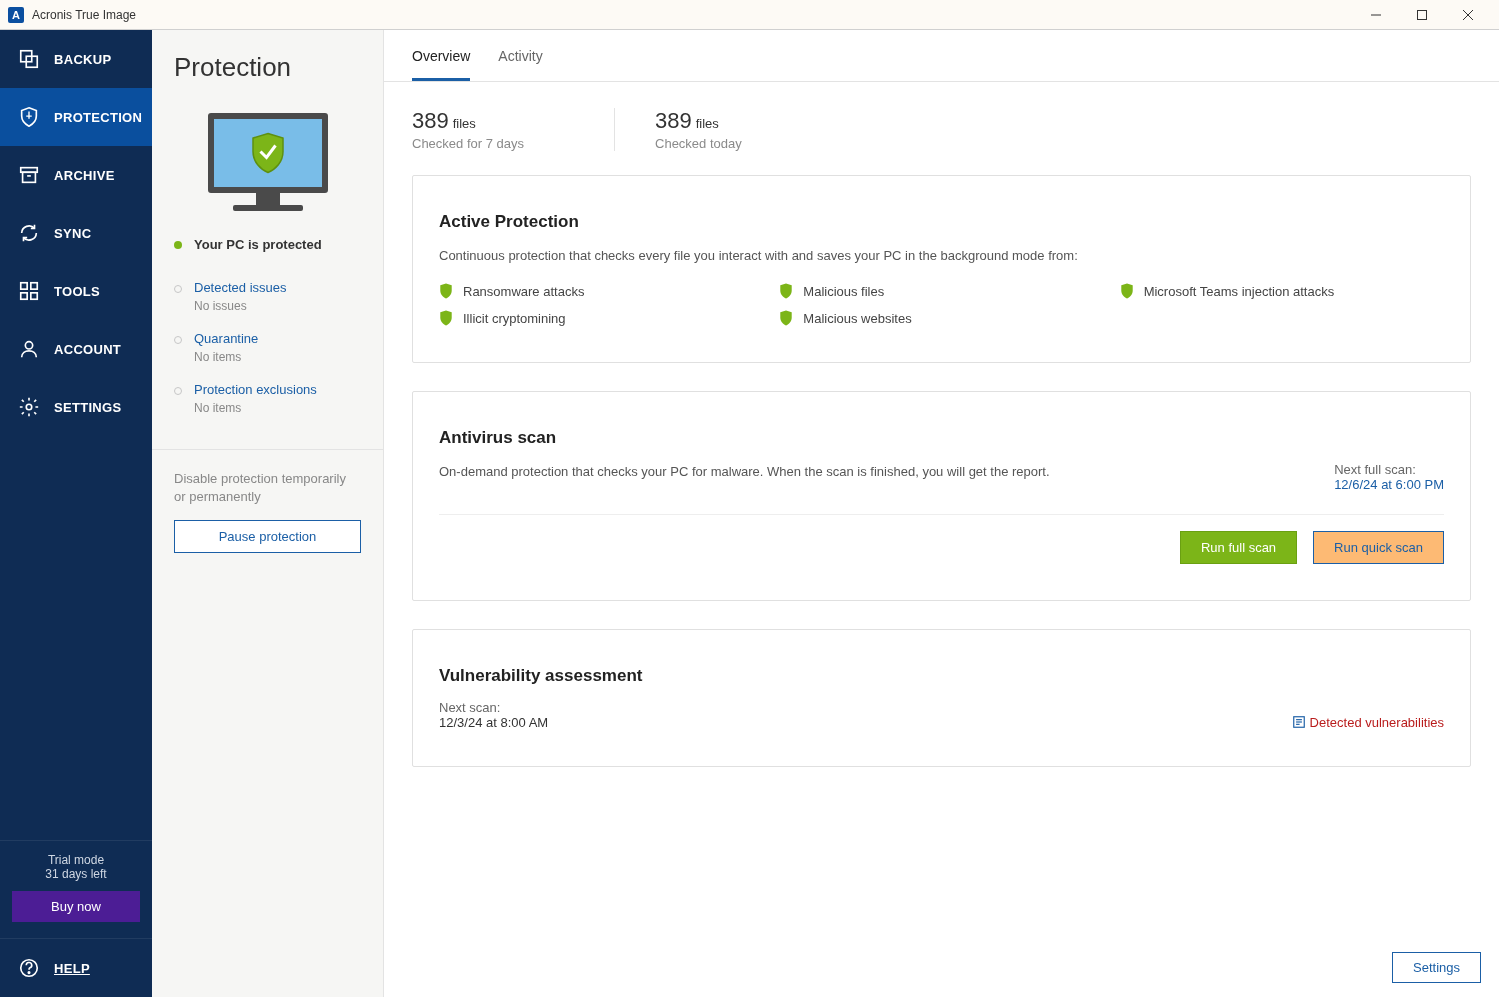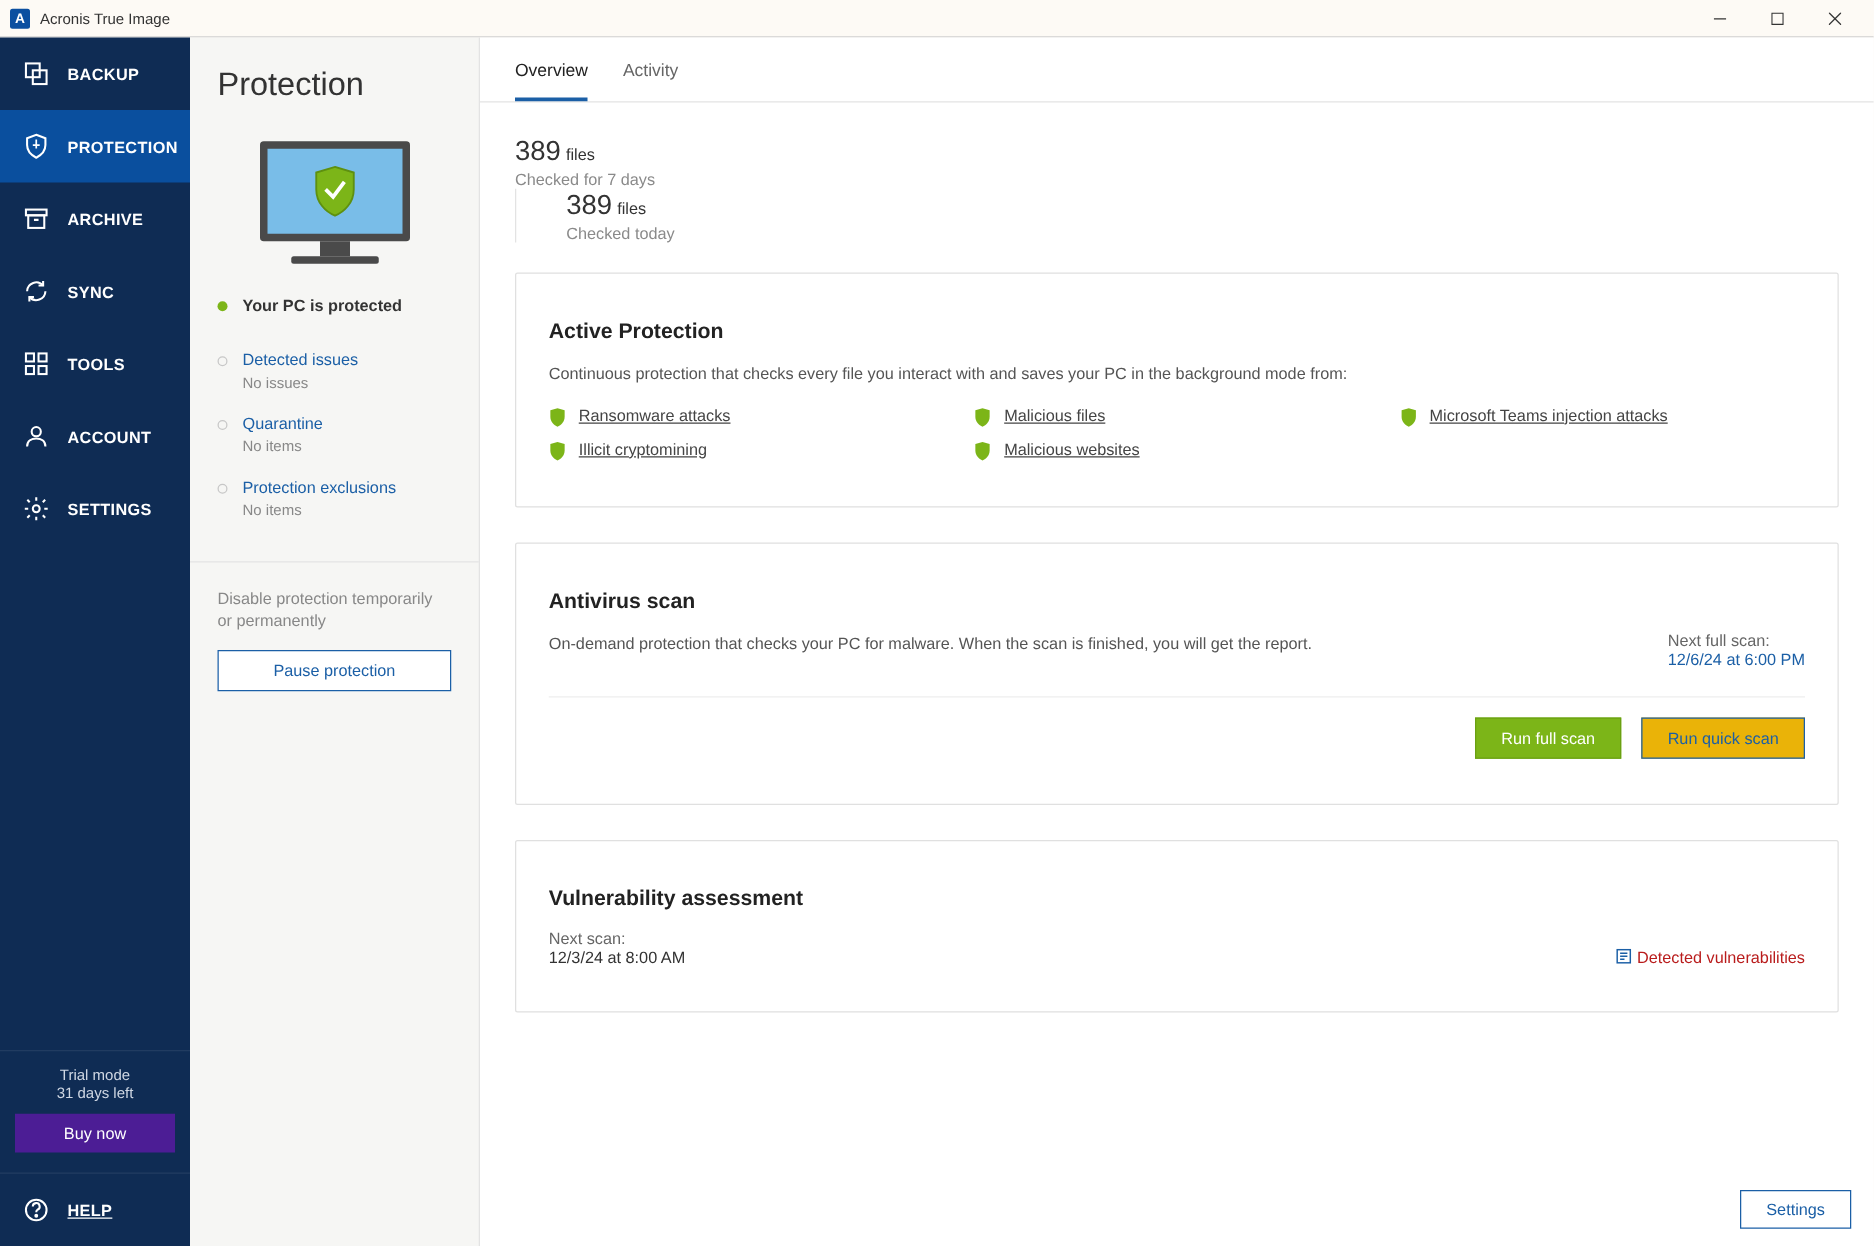--- a/index.html
+++ b/index.html
@@ -51,43 +51,43 @@
   .mid-divider { border-top:1px solid #e3e3e3; margin-top: 6px; }
   .mid-disable { padding: 20px 22px 14px; color:#888; font-size:13px; line-height:1.4; }
   .pause-btn { margin: 0 22px; border:1px solid #1b5fa6; color:#1b5fa6; background:#fff; padding:8px 18px; font-size:13px; cursor:pointer; }
 
   
   .main { flex:1; background:#fff; display:flex; flex-direction:column; position:relative; }
   .tabs { display:flex; gap:28px; padding: 18px 28px 0; border-bottom:1px solid #e3e3e3; }
   .tab { font-size:14px; color:#666; padding-bottom:14px; cursor:pointer; }
   .tab.active { color:#222; font-weight:400; border-bottom:3px solid #1b5fa6; }
 
-  .stats { display:flex; gap:0; padding: 26px 28px 10px; flex-direction: column; }
+  .stats { display:flex; gap:0; padding: 26px 28px 10px; }
   .stat { padding-right: 90px; }
   .stat + .stat { border-left:1px solid #e3e3e3; padding-left: 40px; }
   .stat-num { font-size:22px; color:#333; }
   .stat-unit { font-size:13px; color:#333; margin-left:4px; }
   .stat-sub { font-size:13px; color:#8a8a8a; margin-top:2px; }
 
   .cards { padding: 14px 28px 80px; }
   .card { border:1px solid #e0e0e0; border-radius:2px; margin-bottom: 28px; padding: 36px 26px; }
   .card h2 { font-size:17px; font-weight:600; color:#222; margin-bottom:14px; }
   .card p { font-size:13px; color:#555; line-height:1.5; }
 
   .threat-grid { display:grid; grid-template-columns: 1fr 1fr 1fr; gap: 10px 16px; margin-top:16px; }
-  .threat { display:flex; align-items:flex-start; gap:10px; font-size:13px; color:#444;text-decoration:underline; }
+  .threat { display:flex; align-items:flex-end; gap:10px; font-size:13px; color:#444; }
   .shield-sm { width:14px; height:16px; flex-shrink:0; margin-top:1px; }
 
   .scan-row { display:flex; gap: 40px; }
   .scan-col1 { flex:1; }
   .scan-col2 { font-size:13px; color:#666; }
   .scan-next { color:#1b5fa6; cursor:pointer; }
   .scan-btns { display:flex; justify-content:flex-end; gap:16px; margin-top:22px; border-top:1px solid #eee; padding-top:16px; }
   .btn-primary { background:#7cb518; color:#fff; border:1px solid #6aa012; padding:8px 20px; font-size:13px; cursor:pointer; }
-  .btn-secondary { background:#eab308; color:#1b5fa6; border:1px solid #1b5fa6; padding:8px 20px; font-size:13px; cursor:pointer; }
+  .btn-secondary { background:#fdba74; color:#1b5fa6; border:1px solid #1b5fa6; padding:8px 20px; font-size:13px; cursor:pointer; }
 
   .vuln-row { display:flex; justify-content:space-between; align-items:flex-end; }
   .vuln-left { font-size:13px; color:#666; }
   .vuln-date { color:#333; }
   .vuln-link { color:#b91c1c; font-size:13px; cursor:pointer; display:flex; align-items:flex-start; gap:4px; }
 
   .settings-btn { position:absolute; right:18px; bottom:14px; border:1px solid #1b5fa6; color:#1b5fa6; background:#fff; padding:7px 20px; font-size:13px; cursor:pointer; }
 </style>
 </head>
 <body>

